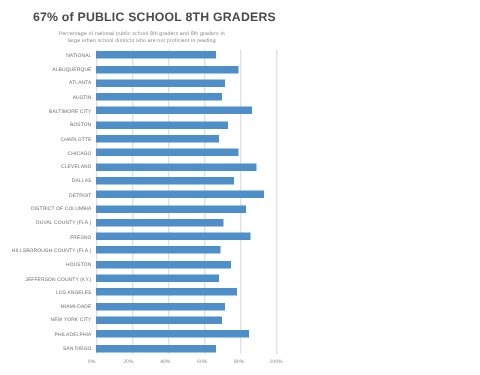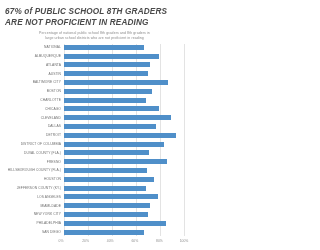--- a/index.html
+++ b/index.html
@@ -16,23 +16,22 @@
   #chart-card {
     width: 190px;
     height: 250px;
     box-sizing: border-box;
     padding: 5px 6px 4px 5px;
     display: flex;
     flex-direction: column;
     background: #ffffff;
   }
   #title-block {
-    text-align: left;
+    text-align: right;
     margin: 2px 0 0 0;
-    font-style: italic;
   }
   .title-line {
     font-size: 8.2px;
     font-weight: bold;
     color: #4a4a4a;
     letter-spacing: 0.15px;
     line-height: 10.5px;
     white-space: nowrap;
   }
   #subtitle-block {
@@ -128,21 +127,20 @@
     white-space: nowrap;
   }
 </style>
 </head>
 <body>
 
 <div id="chart-card">
 
   <div id="title-block">
     <div class="title-line">67% of PUBLIC SCHOOL 8TH GRADERS</div>
-    <div class="title-line">ARE NOT PROFICIENT IN READING</div>
   </div>
 
   <div id="subtitle-block">
     <div class="subtitle-line">Percentage of national public school 8th graders and 8th graders in</div>
     <div class="subtitle-line">large urban school districts who are not proficient in reading</div>
   </div>
 
   <div id="plot-area">
     <div id="grid-layer">
         <div class="gridline" style="left: calc(0% - 0.5px); background: rgb(227, 227, 227);"></div>

